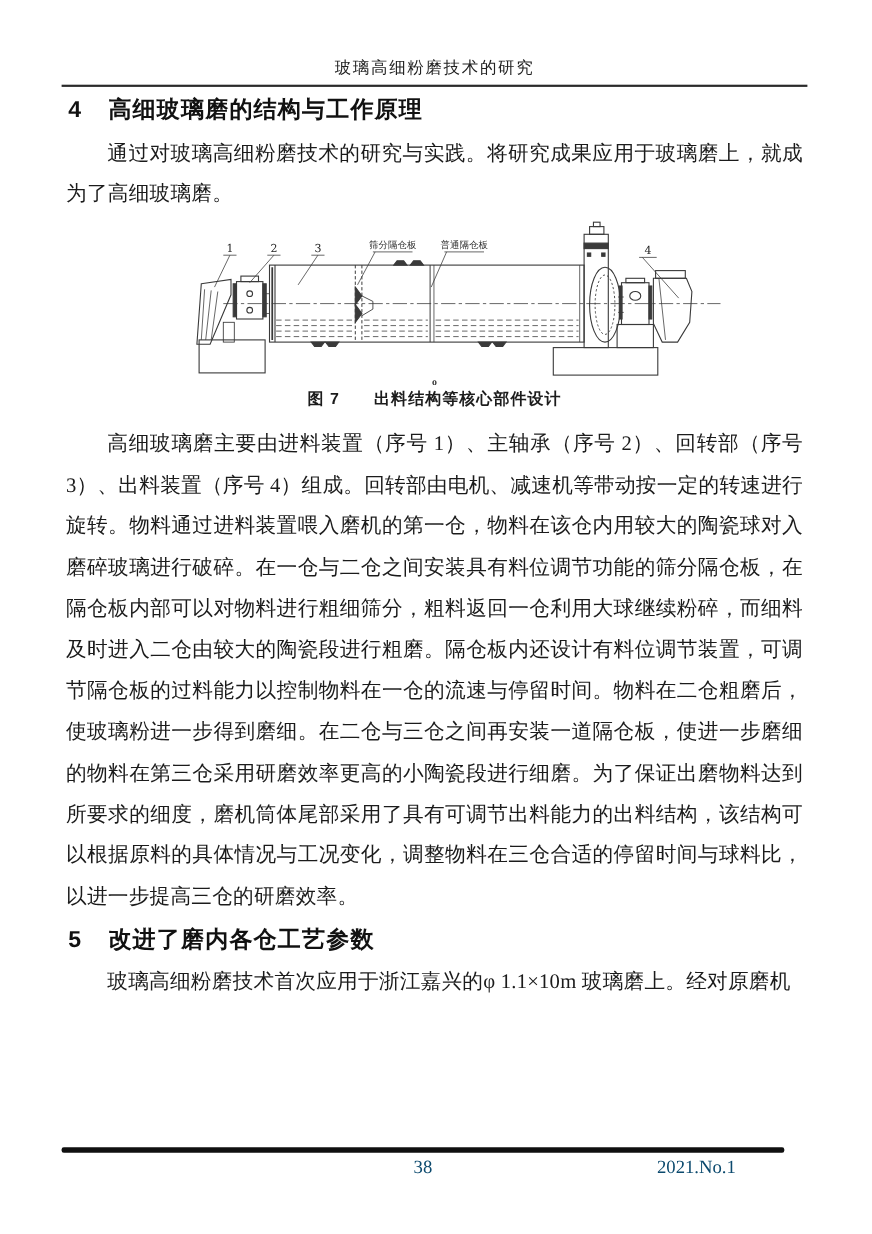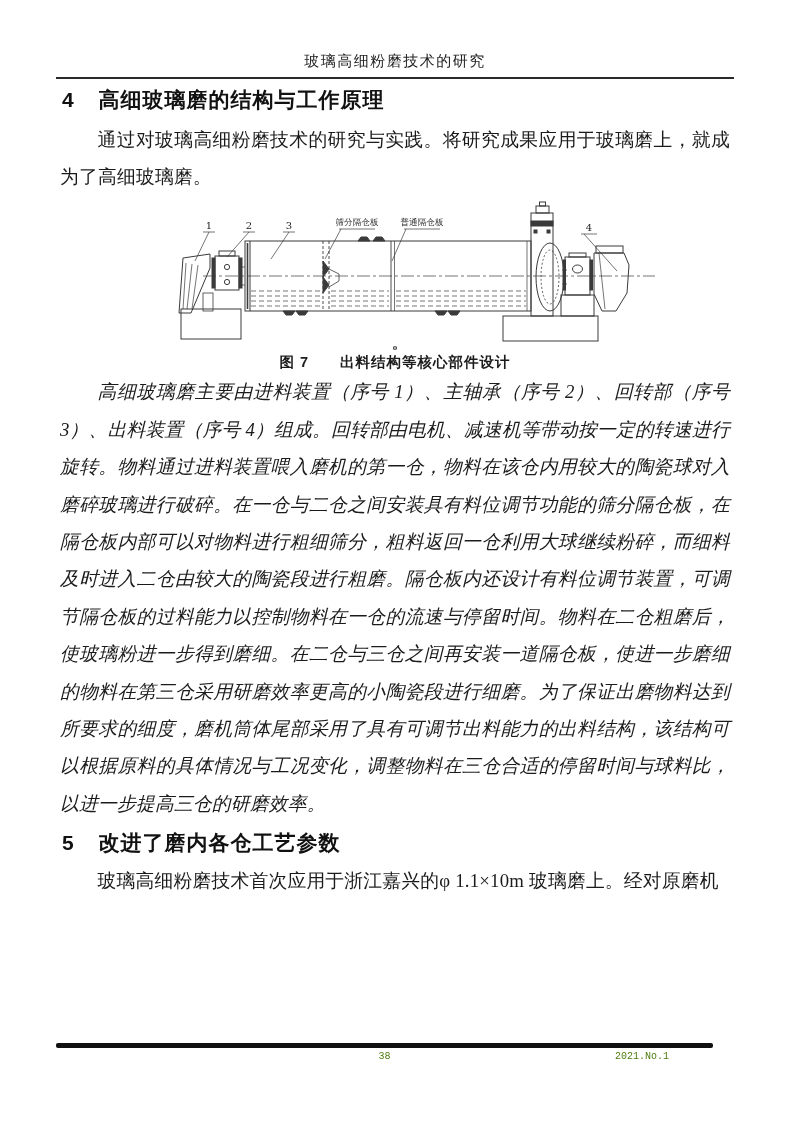--- a/index.html
+++ b/index.html
@@ -17,39 +17,39 @@
     font-weight:bold; font-size:21px; line-height:26px;
     margin:8px 0 0 2px; letter-spacing:1px; color:#111;
   }
   .sec-num { display:inline-block; margin-right:18px; letter-spacing:0; }
 
   .body-p {
     font-size:18.8px; line-height:37.4px; letter-spacing:0.2px;
     text-align:justify; text-indent:2em; margin:0;
   }
   .p-first  { margin-top:8px; }
-  .p-after-fig { margin-top:1px;font-style:italic; }
+  .p-after-fig { margin-top:13px; }
   .p-s5 { margin-top:6px; }
 
   figure.fig { margin:6px 0 0 0; padding:0; }
   svg.mill { display:block; margin-left:93px; }
   .fig-mark { text-align:center; font-size:9px; line-height:8px; font-weight:bold; color:#333; }
   .fig-cap {
     text-align:center; margin-top:2px; color:#1c1c1c;
     font-family:"Liberation Sans","DejaVu Sans",sans-serif;
     font-size:14.5px; font-weight:600; letter-spacing:1px;
   }
   .cap-title { margin-left:26px; }
 
   .footer { position:absolute; left:56px; right:60px; top:1043px; }
   .footer-rule { height:4.5px; background:#101010; border-radius:2px; }
   .footer-row {
     position:relative; margin-top:3px; text-align:center;
-    font-family:Liberation Mono, monospace;
-    font-size:10px; color:#4d7c0f;
+    font-family:Liberation Serif, serif;
+    font-size:17px; color:#0c4a6e;
   }
   .issue { position:absolute; right:44px; top:0; }
 </style>
 </head>
 <body>
 
 <div class="page">
 
   <div class="running-title">玻璃高细粉磨技术的研究</div>
   <div class="header-rule"></div>

